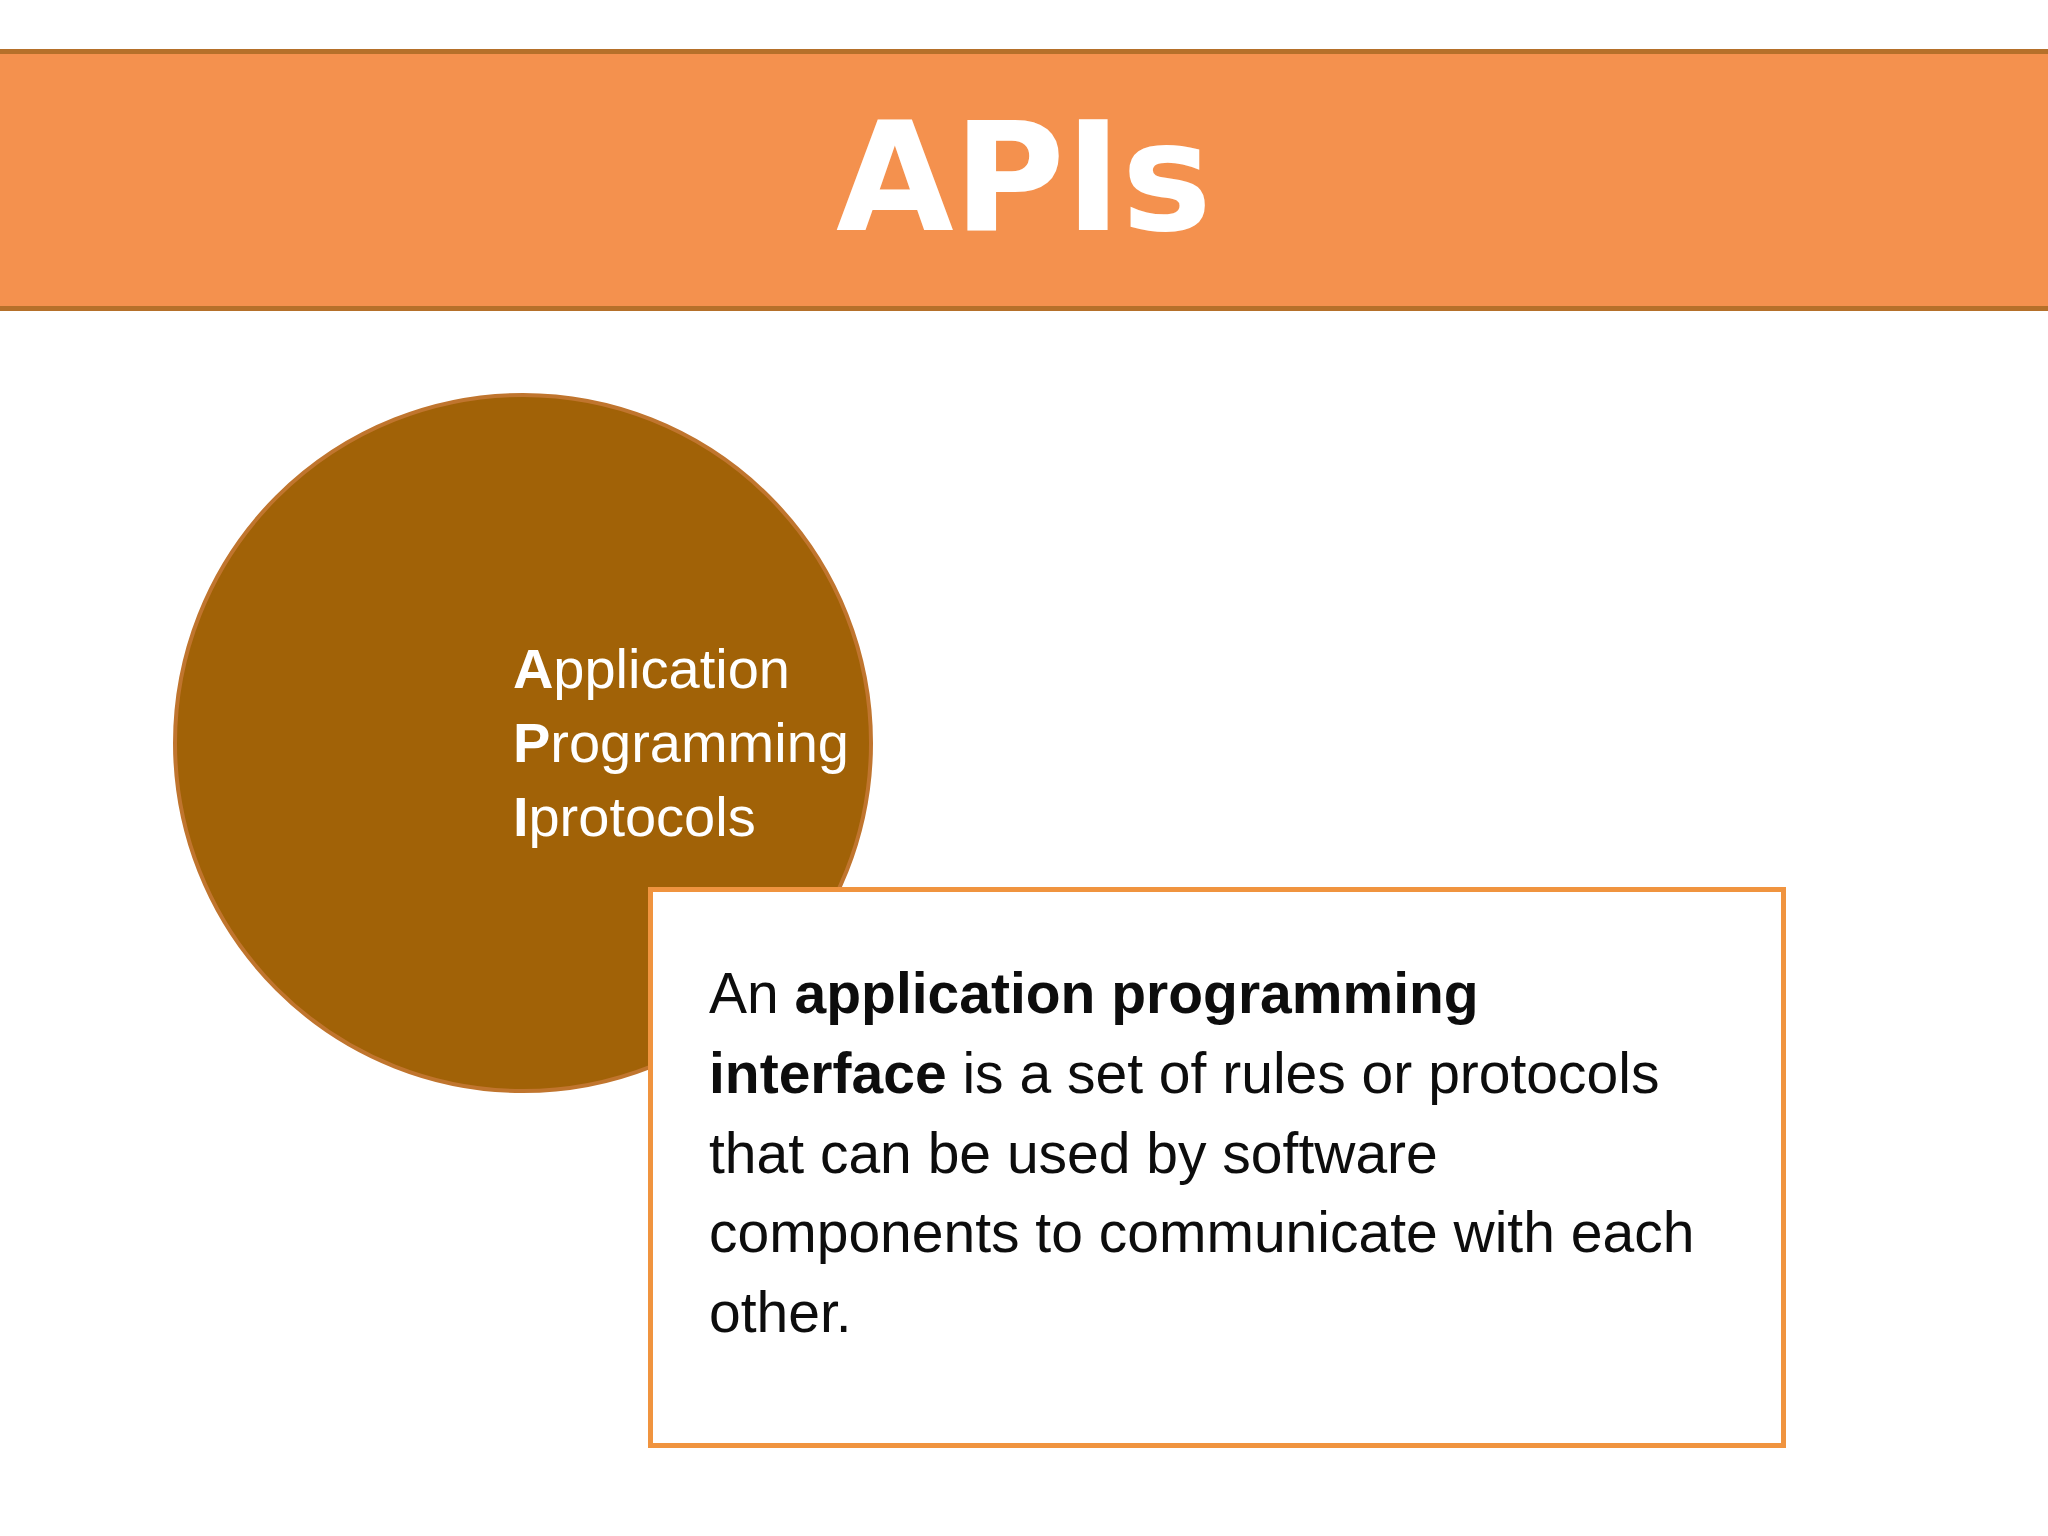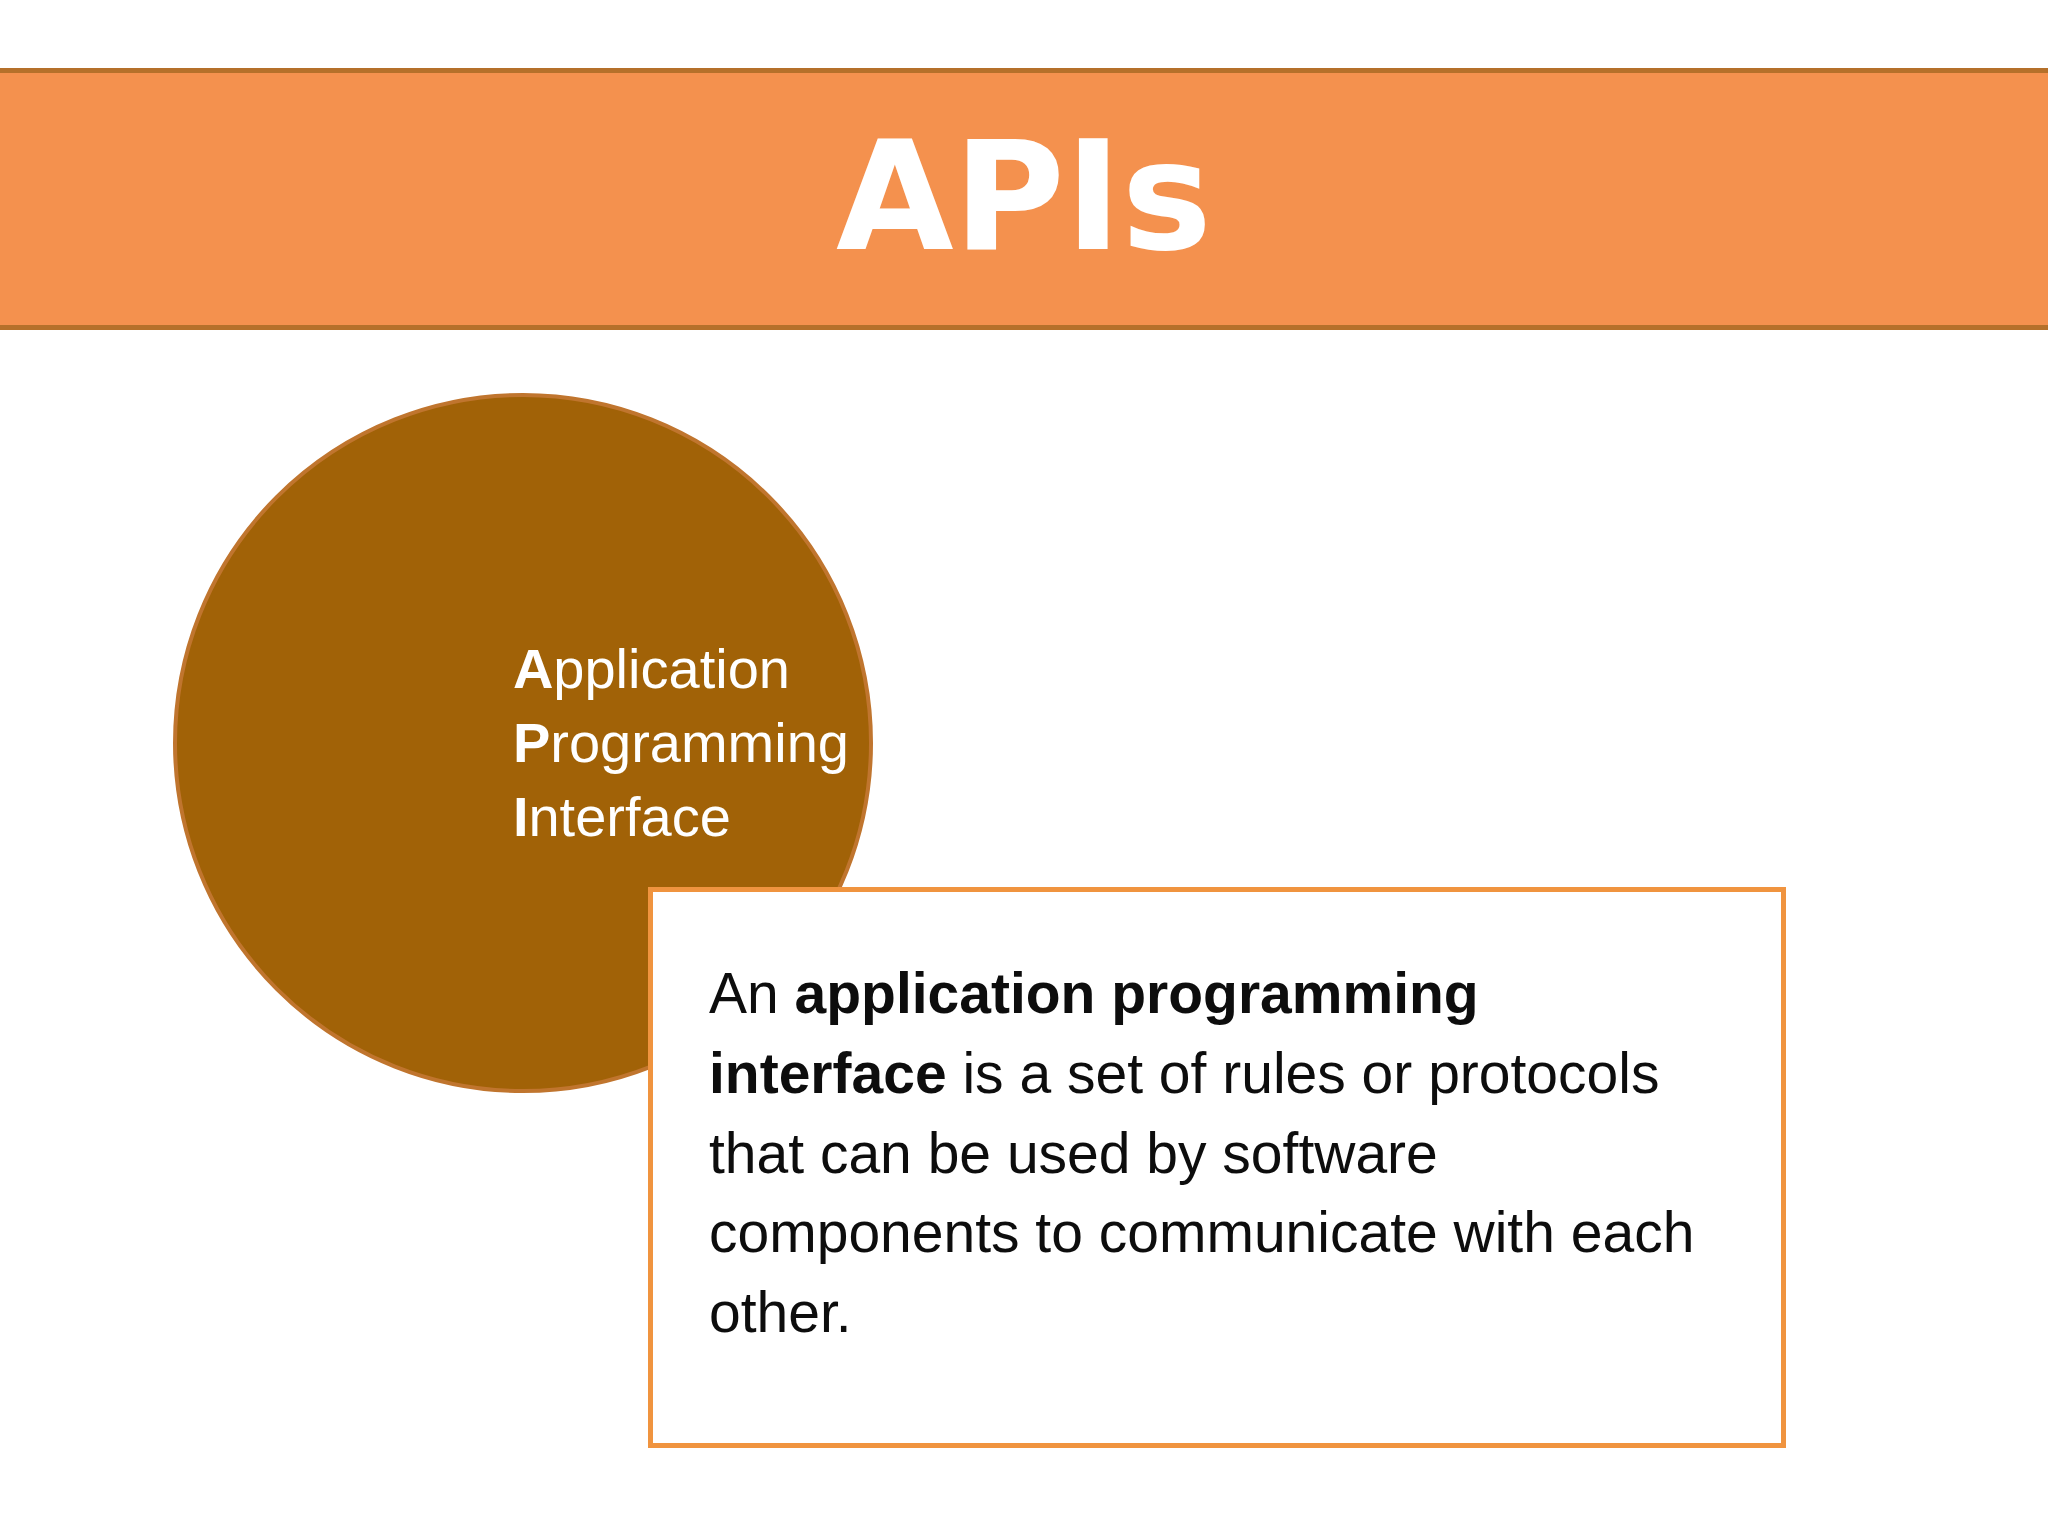--- a/index.html
+++ b/index.html
@@ -18,21 +18,21 @@
     width: 2048px;
     height: 1536px;
     background: #ffffff;
     overflow: hidden;
   }
 
   
   .title-banner {
     position: absolute;
     left: 0;
-    top: 68px;
+    top: 49px;
     width: 2048px;
     height: 262px;
     box-sizing: border-box;
     background: #F4914E;
     border-top: 5px solid #B5702A;
     border-bottom: 5px solid #B5702A;
     display: flex;
     align-items: center;
     justify-content: center;
   }
@@ -108,21 +108,21 @@
 <div class="slide">
 
   <div class="title-banner">
     <div class="title-text">APIs</div>
   </div>
 
   <div class="circle">
     <div class="circle-lines">
       <div class="circle-line"><b>A</b><span>pplication</span></div>
       <div class="circle-line"><b>P</b><span>rogramming</span></div>
-      <div class="circle-line"><b>I</b><span>nterface</span></div>
+      <div class="circle-line"><b>I</b><span>protocols</span></div>
     </div>
   </div>
 
   <div class="definition-box">
     <div class="definition-text"><span>An </span><b>application programming interface</b><span> is a set of rules or protocols that can be used by software components to communicate with each other.</span></div>
   </div>
 
 </div>
 
 </body></html>

